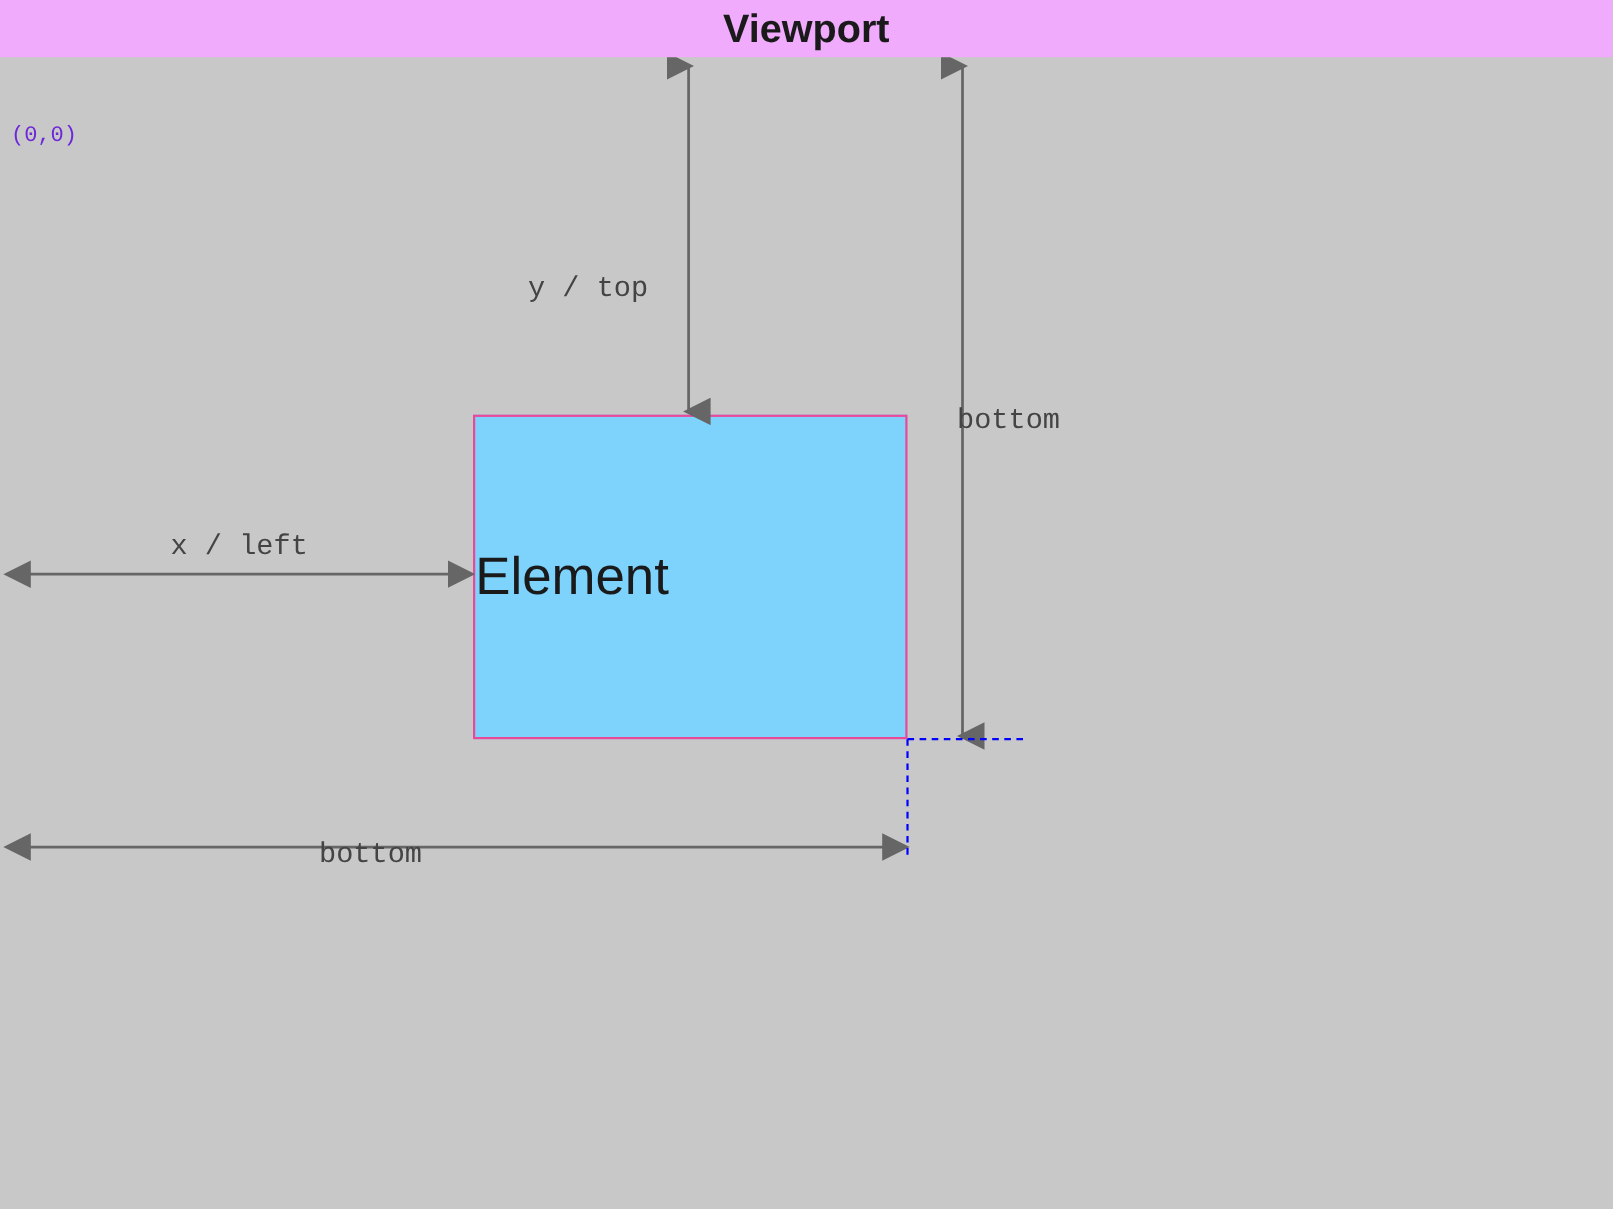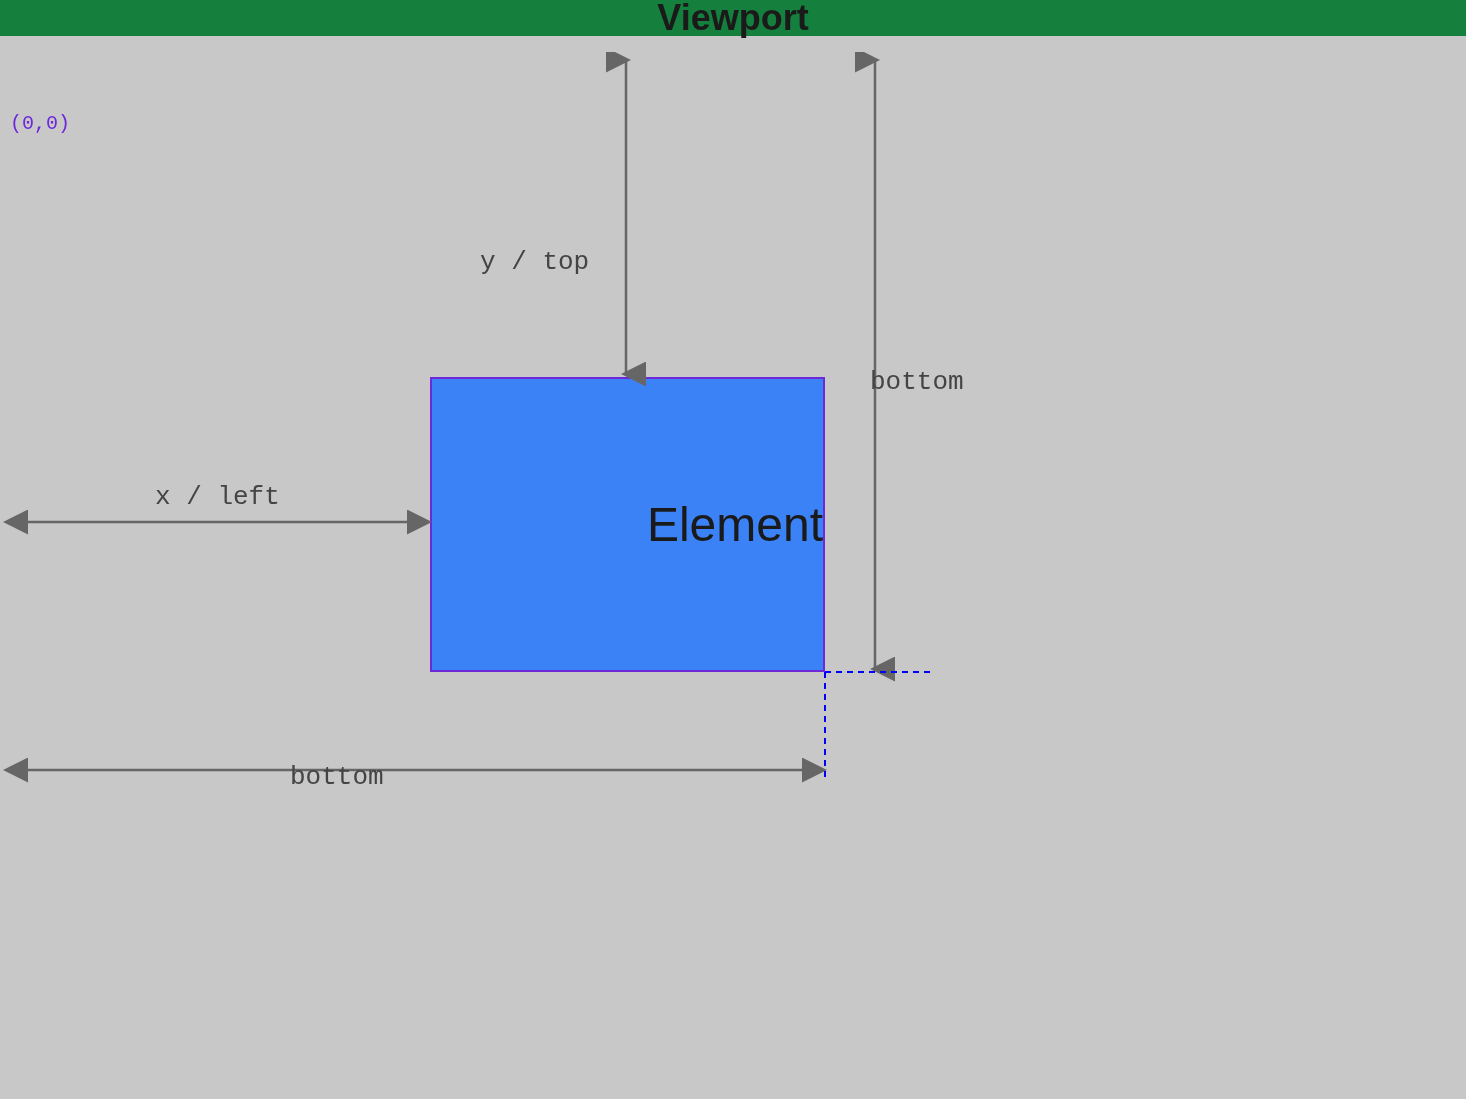--- a/index.html
+++ b/index.html
@@ -9,22 +9,22 @@
       height: 1099px;
       background: #c8c8c8;
       overflow: hidden;
       position: relative;
       font-family: 'Courier New', Courier, monospace;
     }
 
     
     .header-bar {
       width: 100%;
-      height: 36px;
-      background: #15803d;
+      height: 52px;
+      background: #f0abfc;
       display: flex;
       align-items: center;
       justify-content: center;
     }
 
     .header-title {
       font-size: 36px;
       font-weight: bold;
       color: #1a1a1a;
       font-family: Arial, sans-serif;
@@ -58,25 +58,25 @@
       height: 100%;
     }
 
     
     .element-box {
       position: absolute;
       top: 325px;
       left: 430px;
       width: 395px;
       height: 295px;
-      background: #3b82f6;
-      border: 2px solid #6d28d9;
+      background: #7dd3fc;
+      border: 2px solid #ec4899;
       display: flex;
       align-items: center;
-      justify-content: flex-end;
+      justify-content: flex-start;
     }
 
     .element-label {
       font-size: 48px;
       font-weight: normal;
       color: #1a1a1a;
       font-family: Arial, sans-serif;
     }
 
     

